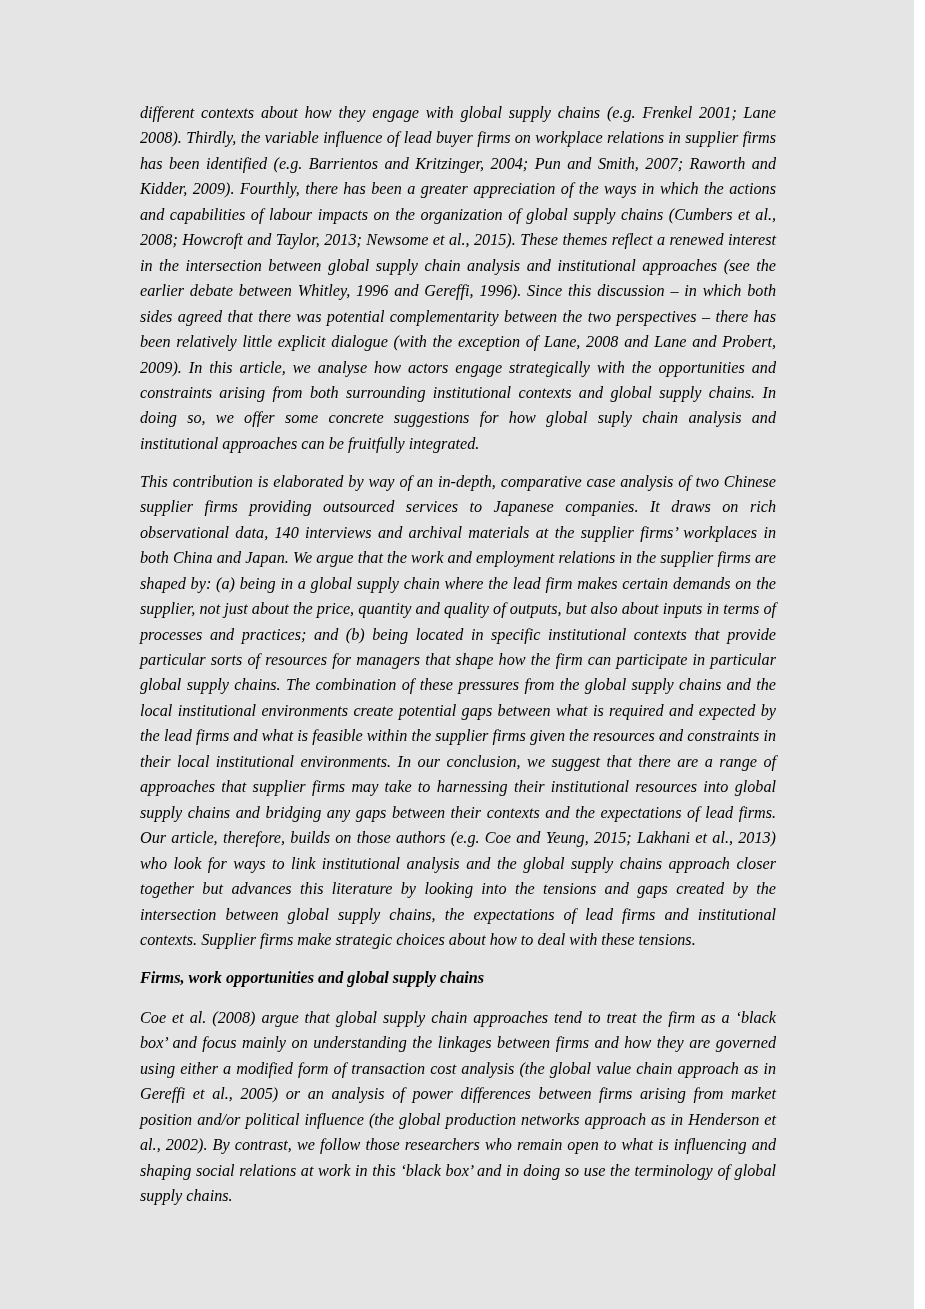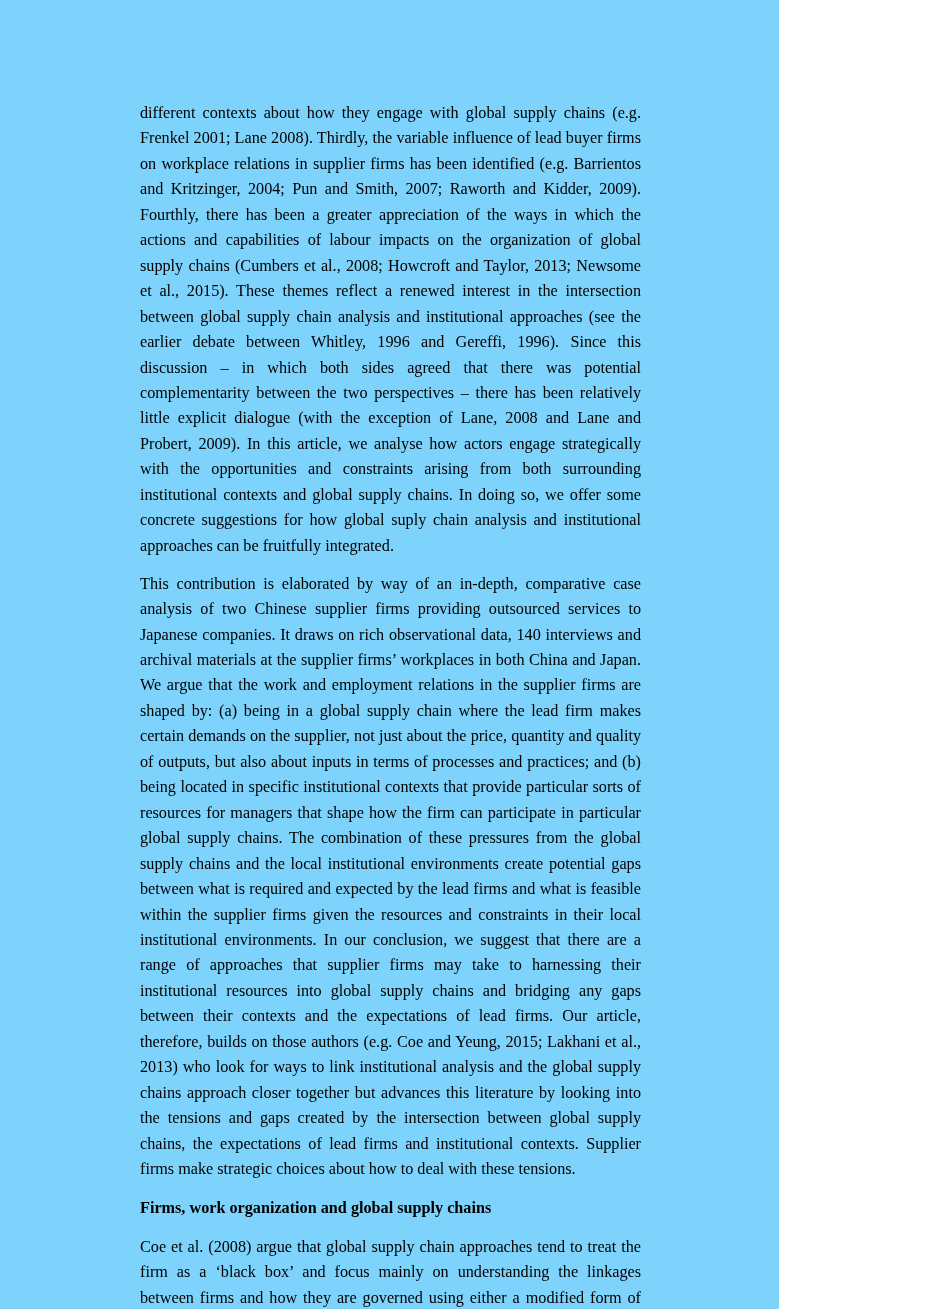--- a/index.html
+++ b/index.html
@@ -2,26 +2,27 @@
 <html><head>
 <meta charset="utf-8">
 <style>
   html, body {
     margin: 0;
     padding: 0;
     background: #ffffff;
   }
   .page {
     position: relative;
-    width: 779px;
+    width: 914px;
     height: 1309px;
-    background: #7dd3fc;
+    background: #e5e5e5;
     box-sizing: border-box;
     padding: 101px 138px 0 140px;
     overflow: hidden;
+    font-style: italic;
   }
   .body-text {
     font-family: "Liberation Serif", "DejaVu Serif", serif;
     font-size: 16.2px;
     line-height: 25.45px;
     color: #000000;
     text-align: justify;
     margin: 0 0 12.5px 0;
   }
   .section-heading {
@@ -35,16 +36,16 @@
   }
 </style>
 </head>
 <body>
 
 <div class="page">
   <p class="body-text">different contexts about how they engage with global supply chains (e.g. Frenkel 2001; Lane 2008). Thirdly, the variable influence of lead buyer firms on workplace relations in supplier firms has been identified (e.g. Barrientos and Kritzinger, 2004; Pun and Smith, 2007; Raworth and Kidder, 2009). Fourthly, there has been a greater appreciation of the ways in which the actions and capabilities of labour impacts on the organization of global supply chains (Cumbers et al., 2008; Howcroft and Taylor, 2013; Newsome et al., 2015). These themes reflect a renewed interest in the intersection between global supply chain analysis and institutional approaches (see the earlier debate between Whitley, 1996 and Gereffi, 1996). Since this discussion – in which both sides agreed that there was potential complementarity between the two perspectives – there has been relatively little explicit dialogue (with the exception of Lane, 2008 and Lane and Probert, 2009). In this article, we analyse how actors engage strategically with the opportunities and constraints arising from both surrounding institutional contexts and global supply chains. In doing so, we offer some concrete suggestions for how global suply chain analysis and institutional approaches can be fruitfully integrated.</p>
 
   <p class="body-text">This contribution is elaborated by way of an in-depth, comparative case analysis of two Chinese supplier firms providing outsourced services to Japanese companies. It draws on rich observational data, 140 interviews and archival materials at the supplier firms’ workplaces in both China and Japan. We argue that the work and employment relations in the supplier firms are shaped by: (a) being in a global supply chain where the lead firm makes certain demands on the supplier, not just about the price, quantity and quality of outputs, but also about inputs in terms of processes and practices; and (b) being located in specific institutional contexts that provide particular sorts of resources for managers that shape how the firm can participate in particular global supply chains. The combination of these pressures from the global supply chains and the local institutional environments create potential gaps between what is required and expected by the lead firms and what is feasible within the supplier firms given the resources and constraints in their local institutional environments. In our conclusion, we suggest that there are a range of approaches that supplier firms may take to harnessing their institutional resources into global supply chains and bridging any gaps between their contexts and the expectations of lead firms. Our article, therefore, builds on those authors (e.g. Coe and Yeung, 2015; Lakhani et al., 2013) who look for ways to link institutional analysis and the global supply chains approach closer together but advances this literature by looking into the tensions and gaps created by the intersection between global supply chains, the expectations of lead firms and institutional contexts. Supplier firms make strategic choices about how to deal with these tensions.</p>
 
-  <h2 class="section-heading">Firms, work organization and global supply chains</h2>
+  <h2 class="section-heading">Firms, work opportunities and global supply chains</h2>
 
   <p class="body-text">Coe et al. (2008) argue that global supply chain approaches tend to treat the firm as a ‘black box’ and focus mainly on understanding the linkages between firms and how they are governed using either a modified form of transaction cost analysis (the global value chain approach as in Gereffi et al., 2005) or an analysis of power differences between firms arising from market position and/or political influence (the global production networks approach as in Henderson et al., 2002). By contrast, we follow those researchers who remain open to what is influencing and shaping social relations at work in this ‘black box’ and in doing so use the terminology of global supply chains.</p>
 </div>
 
 </body></html>

